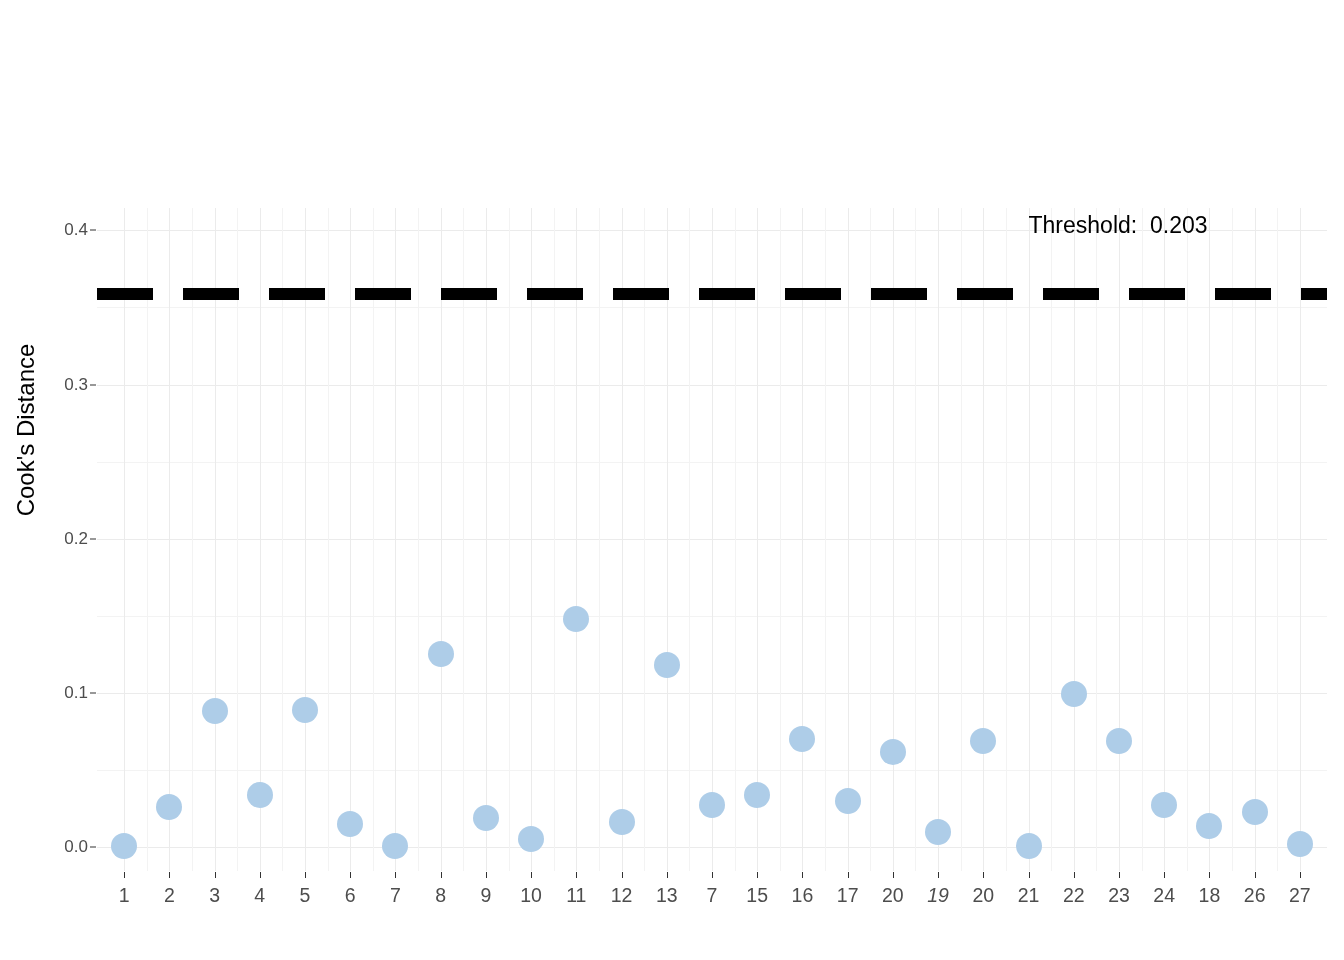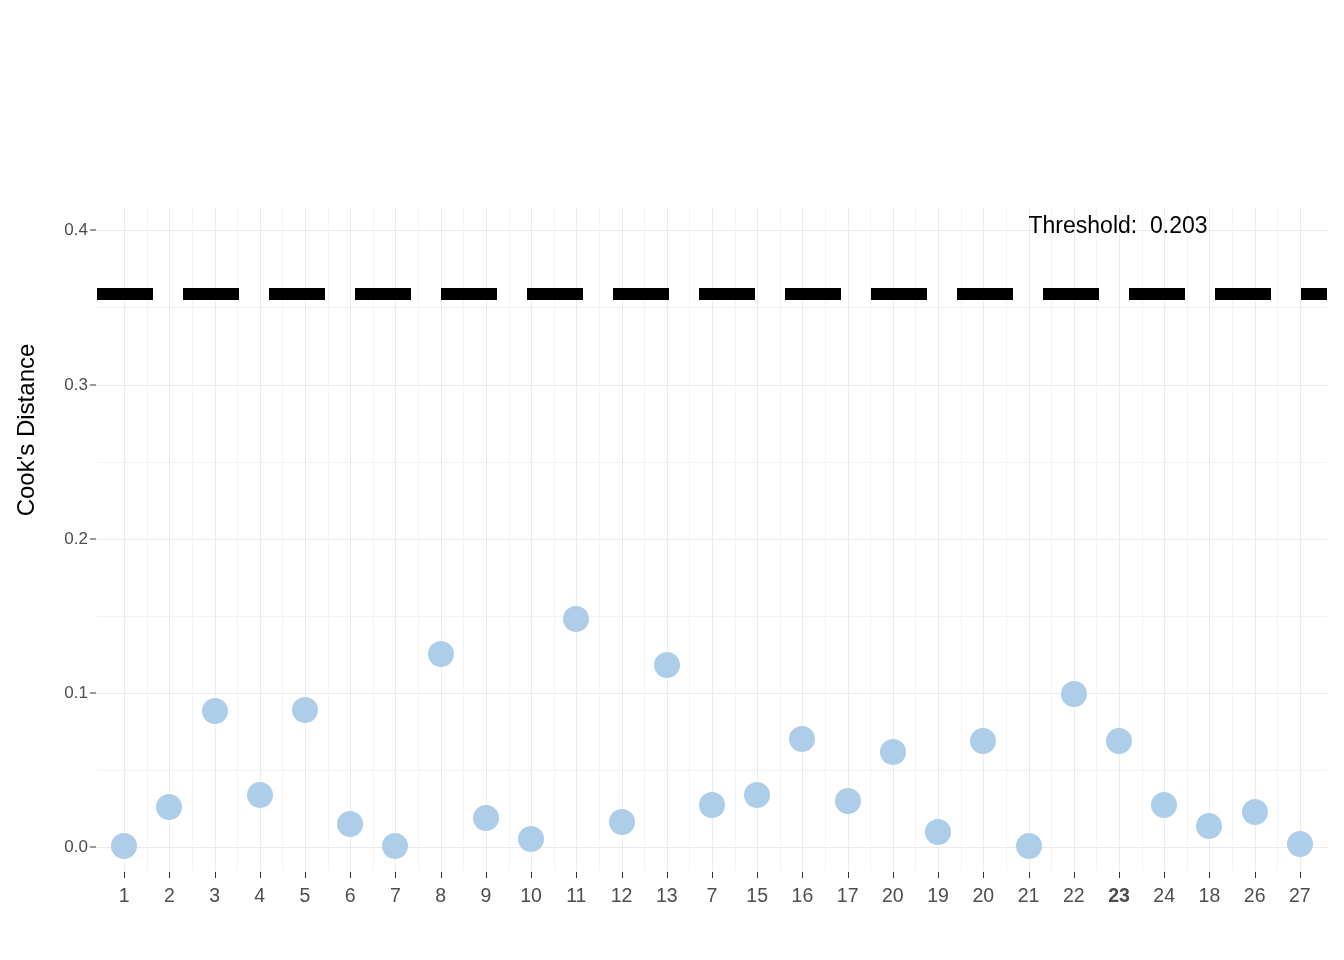--- a/index.html
+++ b/index.html
@@ -273,29 +273,29 @@
       <div class="xtick-label" style="left: 712px;">7</div>
       <div class="xtick-mark" style="left: 712px;"></div>
       <div class="xtick-label" style="left: 757.221px;">15</div>
       <div class="xtick-mark" style="left: 757.221px;"></div>
       <div class="xtick-label" style="left: 802.441px;">16</div>
       <div class="xtick-mark" style="left: 802.441px;"></div>
       <div class="xtick-label" style="left: 847.662px;">17</div>
       <div class="xtick-mark" style="left: 847.662px;"></div>
       <div class="xtick-label" style="left: 892.882px;">20</div>
       <div class="xtick-mark" style="left: 892.882px;"></div>
-      <div class="xtick-label" style="left: 938.103px;">19</div>
+      <div class="xtick-label" style="left: 938.103px; font-style: italic;">19</div>
       <div class="xtick-mark" style="left: 938.103px;"></div>
       <div class="xtick-label" style="left: 983.324px;">20</div>
       <div class="xtick-mark" style="left: 983.324px;"></div>
       <div class="xtick-label" style="left: 1028.54px;">21</div>
       <div class="xtick-mark" style="left: 1028.54px;"></div>
       <div class="xtick-label" style="left: 1073.76px;">22</div>
       <div class="xtick-mark" style="left: 1073.76px;"></div>
-      <div class="xtick-label" style="left: 1118.99px; font-weight: bold;">23</div>
+      <div class="xtick-label" style="left: 1118.99px;">23</div>
       <div class="xtick-mark" style="left: 1118.99px;"></div>
       <div class="xtick-label" style="left: 1164.21px;">24</div>
       <div class="xtick-mark" style="left: 1164.21px;"></div>
       <div class="xtick-label" style="left: 1209.43px;">18</div>
       <div class="xtick-mark" style="left: 1209.43px;"></div>
       <div class="xtick-label" style="left: 1254.65px;">26</div>
       <div class="xtick-mark" style="left: 1254.65px;"></div>
       <div class="xtick-label" style="left: 1299.87px;">27</div>
       <div class="xtick-mark" style="left: 1299.87px;"></div>
     </div>

